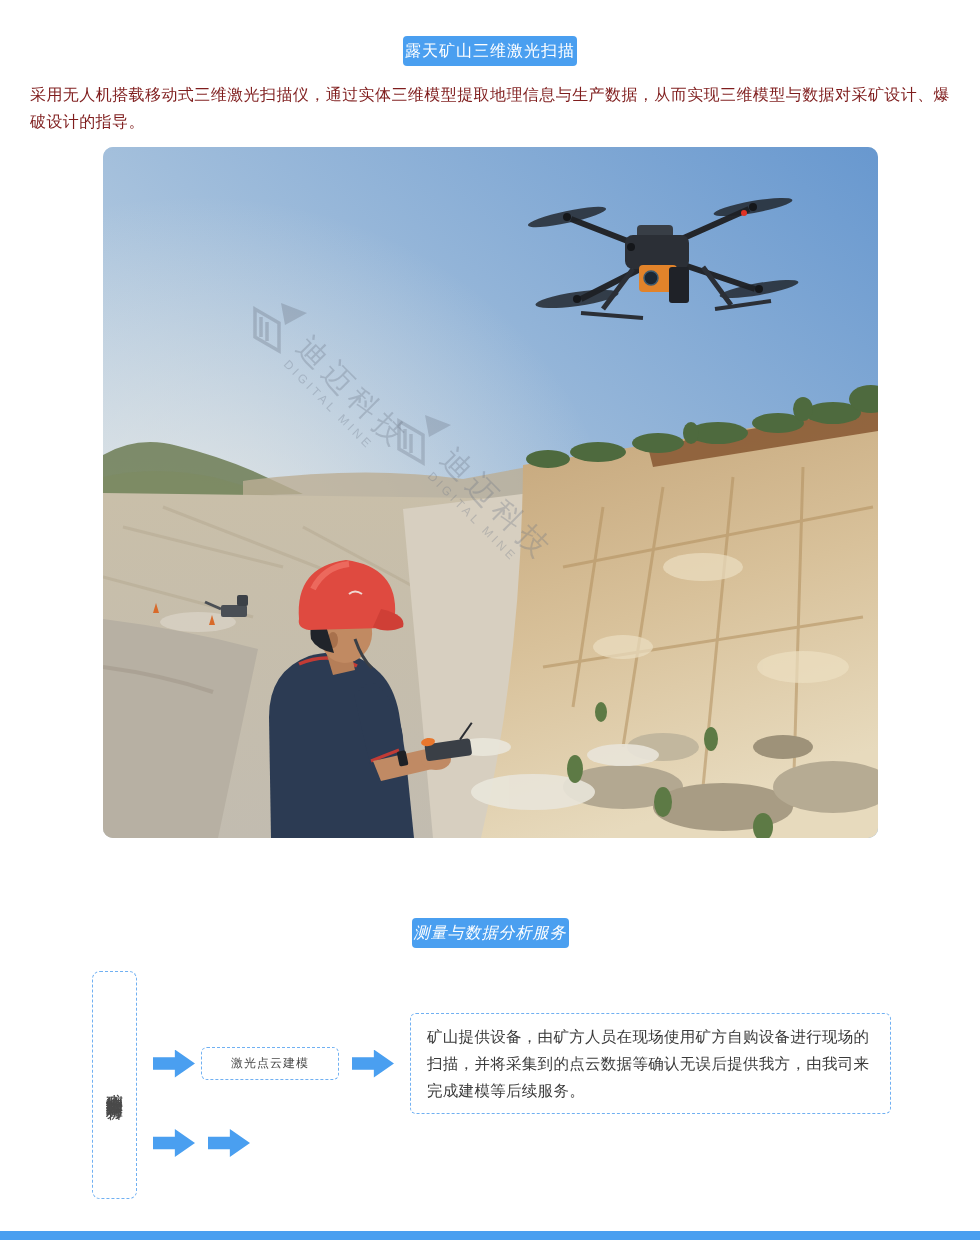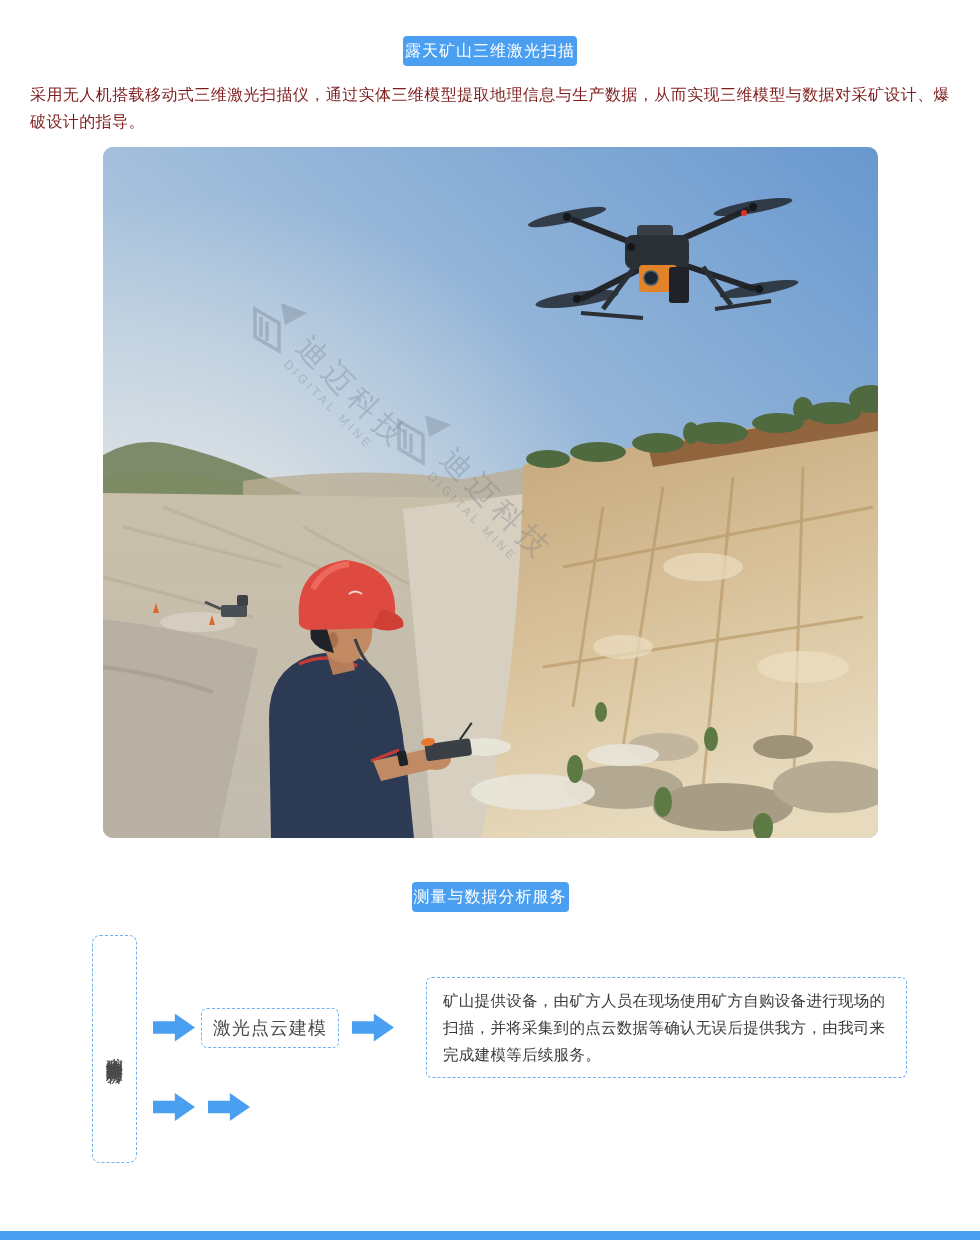--- a/index.html
+++ b/index.html
@@ -18,45 +18,45 @@
   .top-badge-wrap{padding-top:36px;}
   .intro{
     margin:15px 30px 0 30px;font-size:16px;line-height:27px;color:#7f1d1d;
     letter-spacing:0.4px;text-align:justify;
   }
   .photo{
     width:775px;height:691px;margin:12px auto 0 auto;border-radius:10px;
     overflow:hidden;position:relative;background:#bcd0e0;
   }
   .photo svg{display:block;}
-  .section2-badge-wrap{margin-top:44px;}
+  .section2-badge-wrap{margin-top:80px;font-style:italic;}
   .flow{
     margin:23px 0 0 92px;width:800px;display:flex;align-items:center;
   }
   .flow-source{
     width:43px;height:226px;border:1px dashed #70b0f2;border-radius:8px;
     display:flex;align-items:center;justify-content:center;flex:none;
     writing-mode:vertical-rl;text-orientation:upright;
     font-size:17px;letter-spacing:1px;color:#4a4a4a;
   }
   .flow-rows{display:flex;flex-direction:column;row-gap:15px;margin-left:8px;flex:1;}
   .flow-row{display:flex;align-items:center;}
   .arrow{
     width:42px;height:28px;background:#4a9ff0;flex:none;
     clip-path:polygon(0 28%,52% 28%,52% 0,100% 50%,52% 100%,52% 72%,0 72%);
   }
   .arrow-a{margin-left:8px;}
   .arrow-b{margin-left:13px;}
   .method-box{
     margin-left:6px;width:136px;padding:7px 0;text-align:center;flex:none;
-    border:1px dashed #70b0f2;border-radius:6px;font-size:18px;color:#4a4a4a;
+    border:1px dashed #70b0f2;border-radius:6px;font-size:12px;color:#4a4a4a;
     letter-spacing:1px;
   }
   .desc-box{
-    margin-left:32px;width:447px;border:1px dashed #70b0f2;border-radius:6px;
+    margin-left:16px;width:447px;border:1px dashed #70b0f2;border-radius:6px;
     padding:9px 16px;font-size:15.5px;line-height:27px;color:#3a3a3a;
     letter-spacing:0.3px;
   }
   .footer-bar{
     position:absolute;left:0;top:1231px;width:980px;height:9px;background:#4a9ff0;
   }
   .wm-cn{font-size:30px;letter-spacing:6px;fill:rgba(105,116,131,0.30);}
   .wm-en{font-size:12px;letter-spacing:3.5px;fill:rgba(105,116,131,0.30);}
 </style>
 </head>

